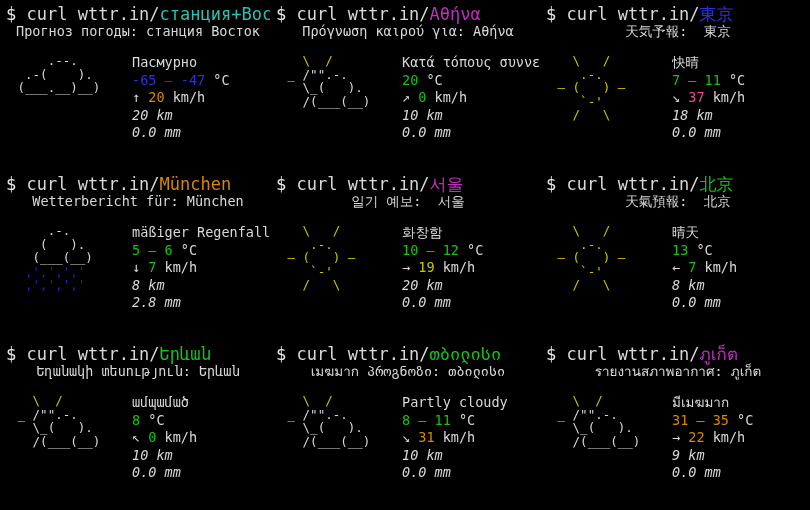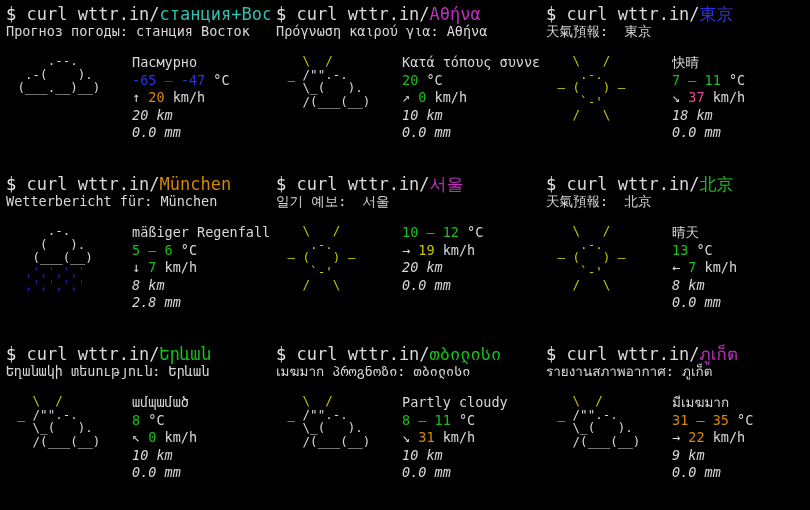--- a/index.html
+++ b/index.html
@@ -36,20 +36,21 @@
   .prompt-dollar { color: #e6e6e6; }
   .cmd-curl { color: #d8d8d8; }
   .url-host { color: #d8d8d8; }
   .url-city { font-weight: normal; }
   .headline {
     font-size: 13.5px;
     line-height: 17px;
     white-space: pre;
     color: #d8d8d8;
     margin-top: 0px;
+    text-align: center;
   }
   .body-row {
     display: flex;
     flex-direction: row;
     align-items: flex-start;
     margin-top: 14px;
   }
   .art {
     white-space: pre;
     font-size: 12.5px;
@@ -100,40 +101,40 @@
     <div class="panel">
       <div class="cmdline"><span class="prompt-dollar">$</span> <span class="cmd-curl">curl</span> <span class="url-host">wttr.in/</span><span class="url-city c-magenta">Αθήνα</span></div>
       <div class="headline">Πρόγνωση καιρού για: Αθήνα</div>
       <div class="body-row">
         <div class="art"><span class="art-line art-yellow" style="color: rgb(200, 200, 0);">   \  /      </span><span class="art-line art-mixed" style="color: rgb(216, 216, 216);"> _ /"".-.    </span><span class="art-line art-mixed" style="color: rgb(216, 216, 216);">   \_(   ).  </span><span class="art-line art-mixed" style="color: rgb(216, 216, 216);">   /(___(__) </span></div>
         <div class="info"><span class="info-line c-white">Κατά τόπους συννεφ</span><span class="info-line"><span class="c-green">20</span><span class="unit"> °C</span></span><span class="info-line"><span class="arrow">↗</span> <span class="c-green">0</span> <span class="unit">km/h</span></span><span class="info-line vis">10 km</span><span class="info-line prec">0.0 mm</span></div>
       </div>
     </div>
     <div class="panel">
       <div class="cmdline"><span class="prompt-dollar">$</span> <span class="cmd-curl">curl</span> <span class="url-host">wttr.in/</span><span class="url-city c-blue">東京</span></div>
-      <div class="headline">天氣預報:  東京</div>
+      <div class="headline">天気予報:  東京</div>
       <div class="body-row">
         <div class="art"><span class="art-line art-yellow">   \   /    </span><span class="art-line art-yellow">    .-.     </span><span class="art-line art-yellow"> ― (   ) ―  </span><span class="art-line art-yellow">    `-'     </span><span class="art-line art-yellow">   /   \    </span></div>
         <div class="info"><span class="info-line c-white">快晴</span><span class="info-line"><span class="c-green">7 — 11</span><span class="unit"> °C</span></span><span class="info-line"><span class="arrow">↘</span> <span class="c-red">37</span> <span class="unit">km/h</span></span><span class="info-line vis">18 km</span><span class="info-line prec">0.0 mm</span></div>
       </div>
     </div>
     <div class="panel">
       <div class="cmdline"><span class="prompt-dollar">$</span> <span class="cmd-curl">curl</span> <span class="url-host">wttr.in/</span><span class="url-city c-orange">München</span></div>
       <div class="headline">Wetterbericht für: München</div>
       <div class="body-row">
         <div class="art"><span class="art-line art-white">     .-.    </span><span class="art-line art-white">    (   ).  </span><span class="art-line art-white">   (___(__) </span><span class="art-line art-rain">  ‚'‚'‚'‚'  </span><span class="art-line art-rain">  ‚'‚'‚'‚'  </span></div>
         <div class="info"><span class="info-line c-white">mäßiger Regenfall</span><span class="info-line"><span class="c-green">5 — 6</span><span class="unit"> °C</span></span><span class="info-line"><span class="arrow">↓</span> <span class="c-green">7</span> <span class="unit">km/h</span></span><span class="info-line vis">8 km</span><span class="info-line prec">2.8 mm</span></div>
       </div>
     </div>
     <div class="panel">
       <div class="cmdline"><span class="prompt-dollar">$</span> <span class="cmd-curl">curl</span> <span class="url-host">wttr.in/</span><span class="url-city c-magenta">서울</span></div>
       <div class="headline">일기 예보:  서울</div>
       <div class="body-row">
         <div class="art"><span class="art-line art-yellow">   \   /    </span><span class="art-line art-yellow">    .-.     </span><span class="art-line art-yellow"> ― (   ) ―  </span><span class="art-line art-yellow">    `-'     </span><span class="art-line art-yellow">   /   \    </span></div>
-        <div class="info"><span class="info-line"><span class="c-green">10 — 12</span><span class="unit"> °C</span></span><span class="info-line"><span class="arrow">→</span> <span class="c-yellow">19</span> <span class="unit">km/h</span></span><span class="info-line vis">20 km</span><span class="info-line prec">0.0 mm</span></div>
+        <div class="info"><span class="info-line c-white">화창함</span><span class="info-line"><span class="c-green">10 — 12</span><span class="unit"> °C</span></span><span class="info-line"><span class="arrow">→</span> <span class="c-yellow">19</span> <span class="unit">km/h</span></span><span class="info-line vis">20 km</span><span class="info-line prec">0.0 mm</span></div>
       </div>
     </div>
     <div class="panel">
       <div class="cmdline"><span class="prompt-dollar">$</span> <span class="cmd-curl">curl</span> <span class="url-host">wttr.in/</span><span class="url-city c-green">北京</span></div>
       <div class="headline">天氣預報:  北京</div>
       <div class="body-row">
         <div class="art"><span class="art-line art-yellow">   \   /    </span><span class="art-line art-yellow">    .-.     </span><span class="art-line art-yellow"> ― (   ) ―  </span><span class="art-line art-yellow">    `-'     </span><span class="art-line art-yellow">   /   \    </span></div>
         <div class="info"><span class="info-line c-white">晴天</span><span class="info-line"><span class="c-green">13</span><span class="unit"> °C</span></span><span class="info-line"><span class="arrow">←</span> <span class="c-green">7</span> <span class="unit">km/h</span></span><span class="info-line vis">8 km</span><span class="info-line prec">0.0 mm</span></div>
       </div>
     </div>

